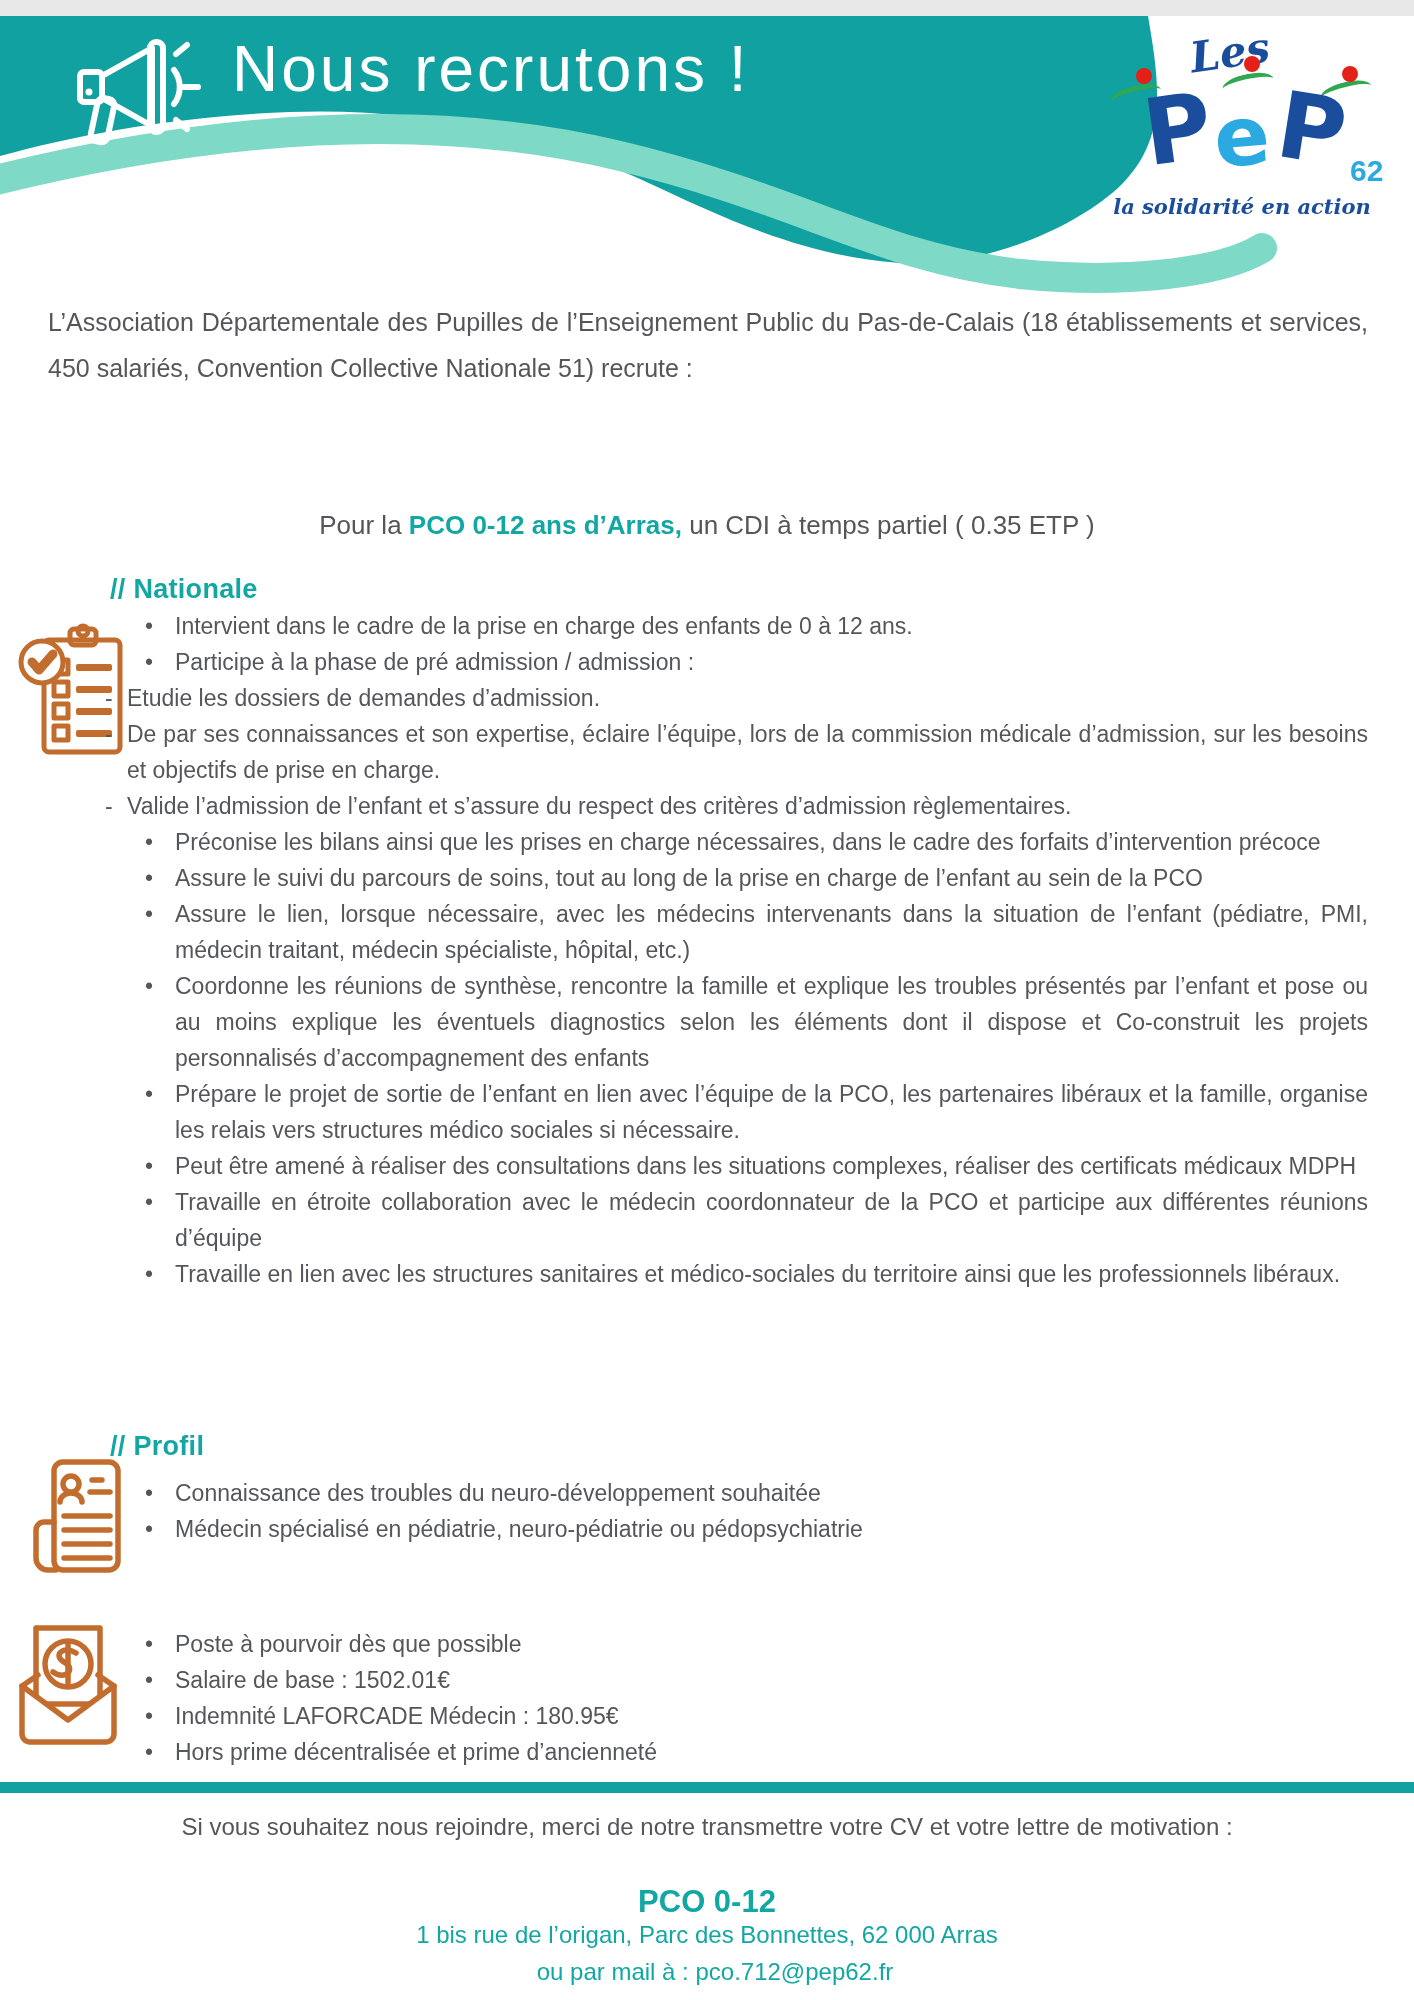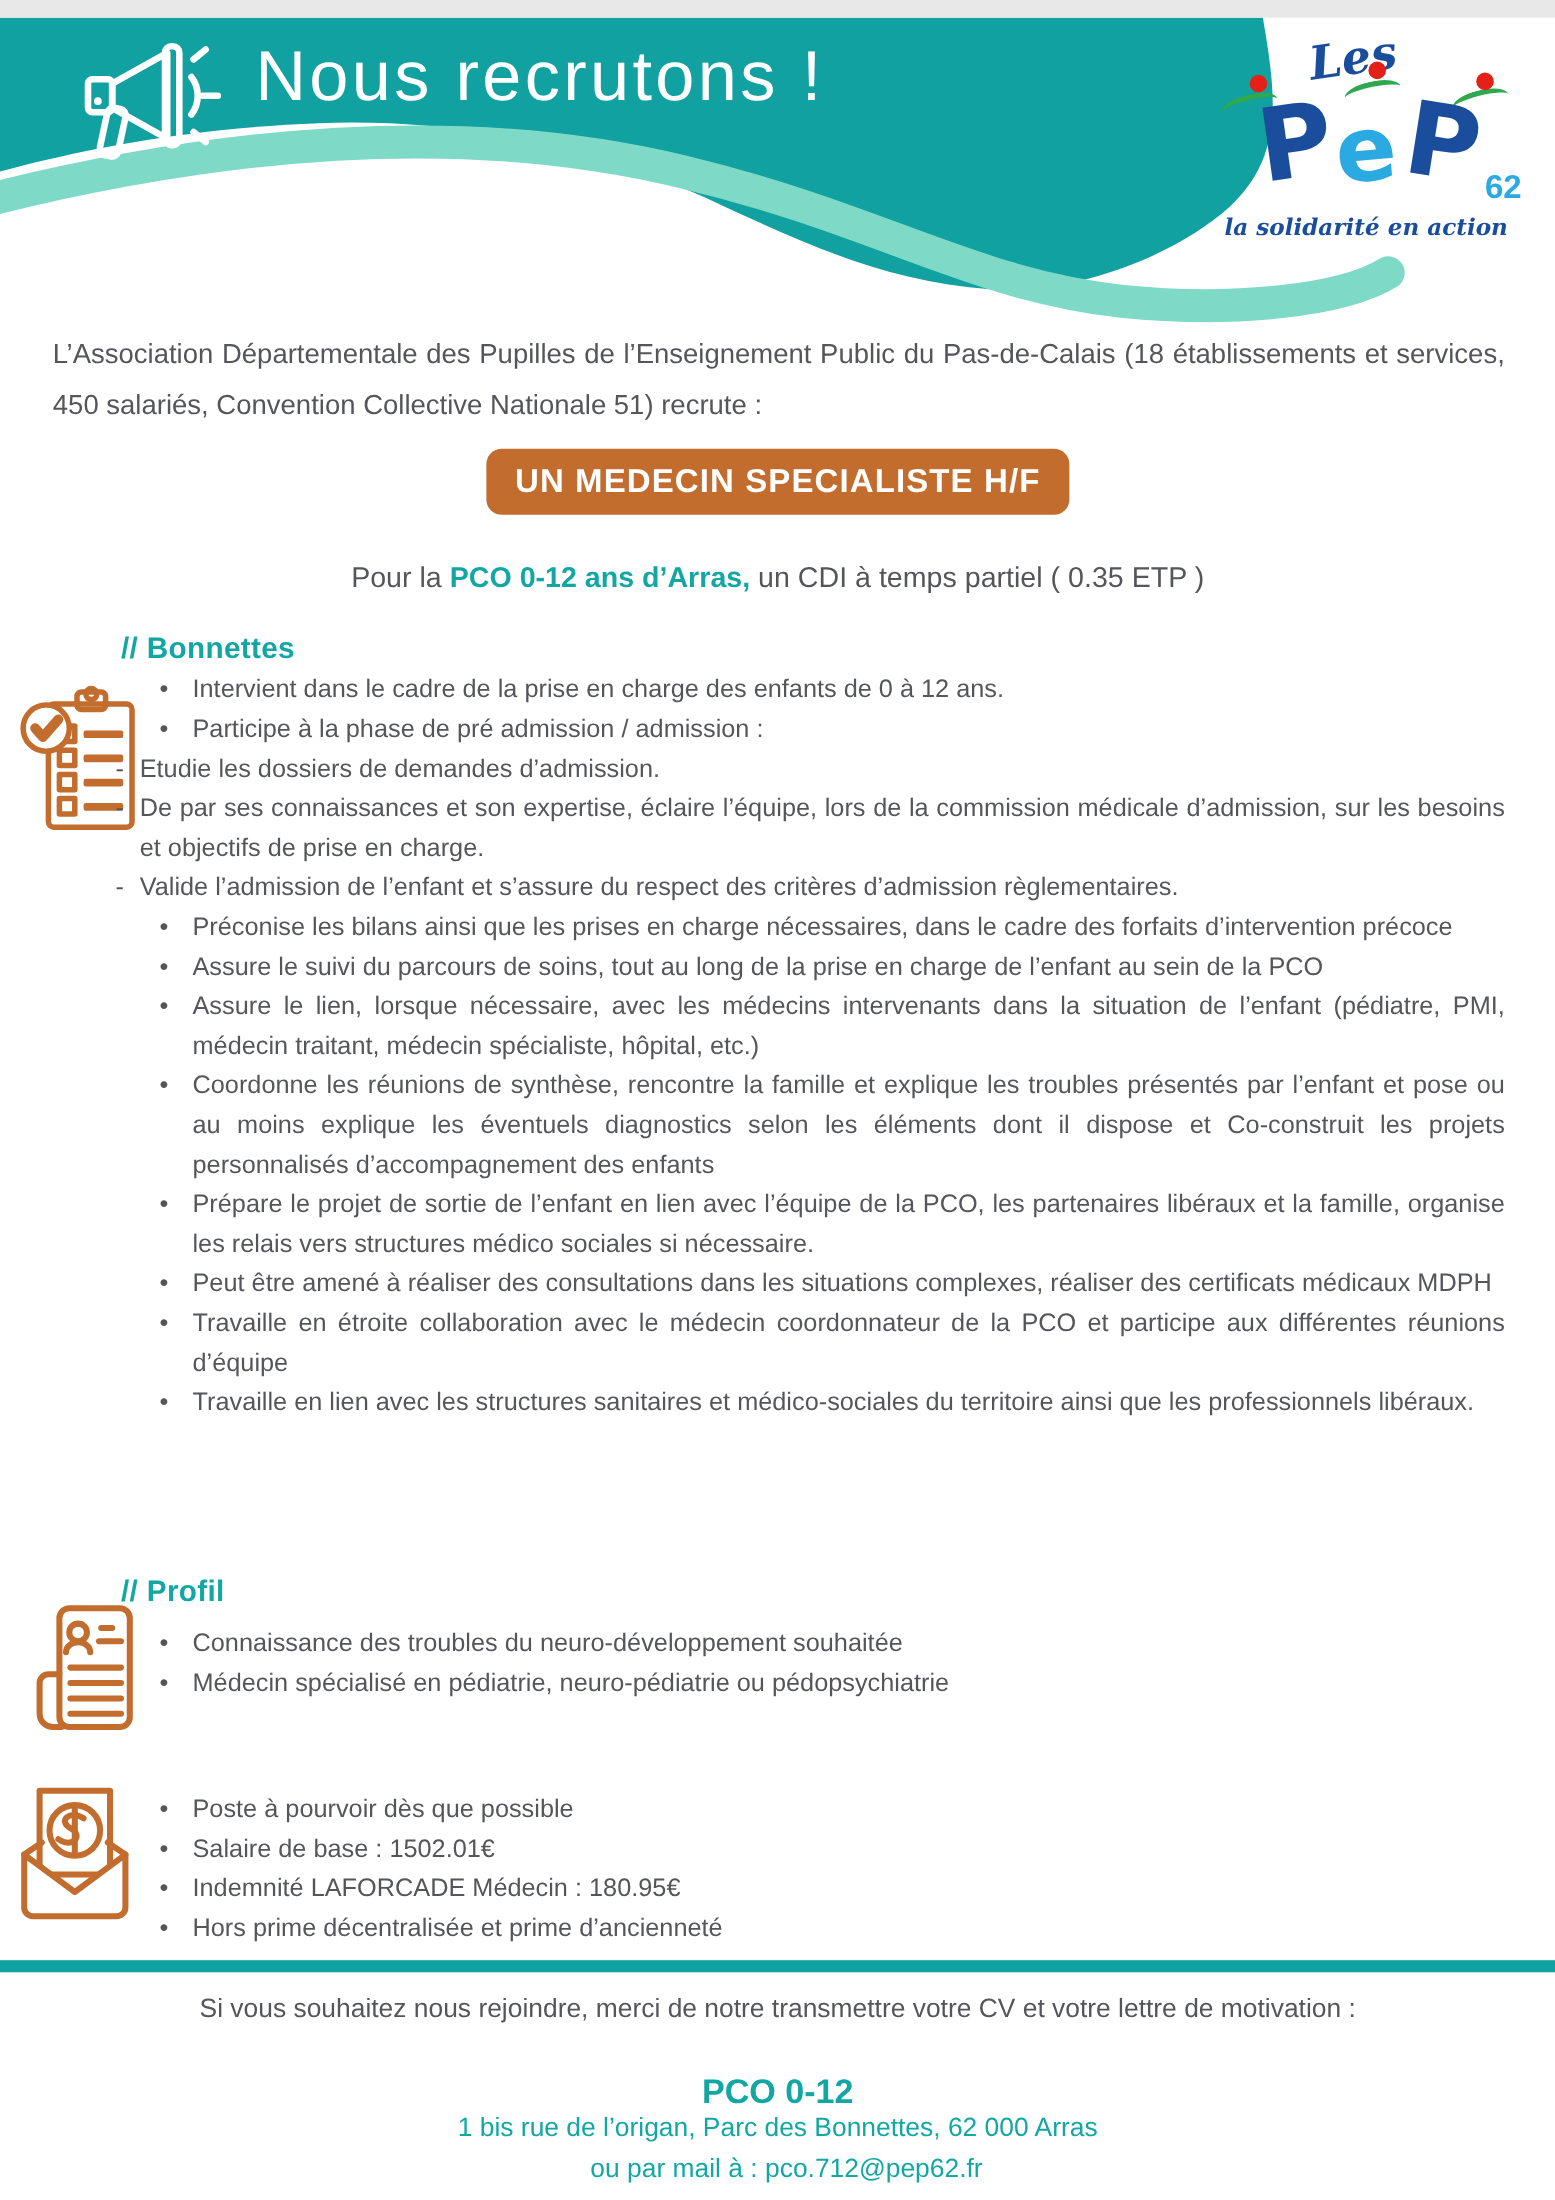--- a/index.html
+++ b/index.html
@@ -102,27 +102,26 @@
     <span class="dot d3"></span>
     <span class="big p1">P</span>
     <span class="big e1">e</span>
     <span class="big p2">P</span>
     <span class="n62">62</span>
     <div class="tagline">la solidarité en action</div>
   </div>
 
   <p class="intro">L’Association Départementale des Pupilles de l’Enseignement Public du Pas-de-Calais (18 établissements et services, 450 salariés, Convention Collective Nationale 51) recrute :</p>
 
-  <div class="badge">UN MEDECIN SPECIALISTE H/F</div>
 
   <div class="subtitle">
     <span>Pour la </span><span class="hl">PCO 0-12 ans d’Arras,</span><span> un CDI à temps partiel ( 0.35 ETP )</span>
   </div>
 
-  <div class="sec-h h-missions">// Bonnettes</div>
+  <div class="sec-h h-missions">// Nationale</div>
 
   <svg class="icon-abs ic-clipboard" width="108" height="150" viewBox="0 0 108 150">
     <g fill="none" stroke="var(--orange)" stroke-width="5" stroke-linejoin="round">
       <rect x="26" y="18" width="76" height="112" rx="5"></rect>
       <rect x="52" y="7" width="26" height="16" rx="4"></rect>
       <circle cx="65" cy="9" r="5"></circle>
       <rect x="36" y="38" width="14" height="14"></rect>
       <rect x="36" y="60" width="14" height="14"></rect>
       <rect x="36" y="82" width="14" height="14"></rect>
       <rect x="36" y="104" width="14" height="14"></rect>

